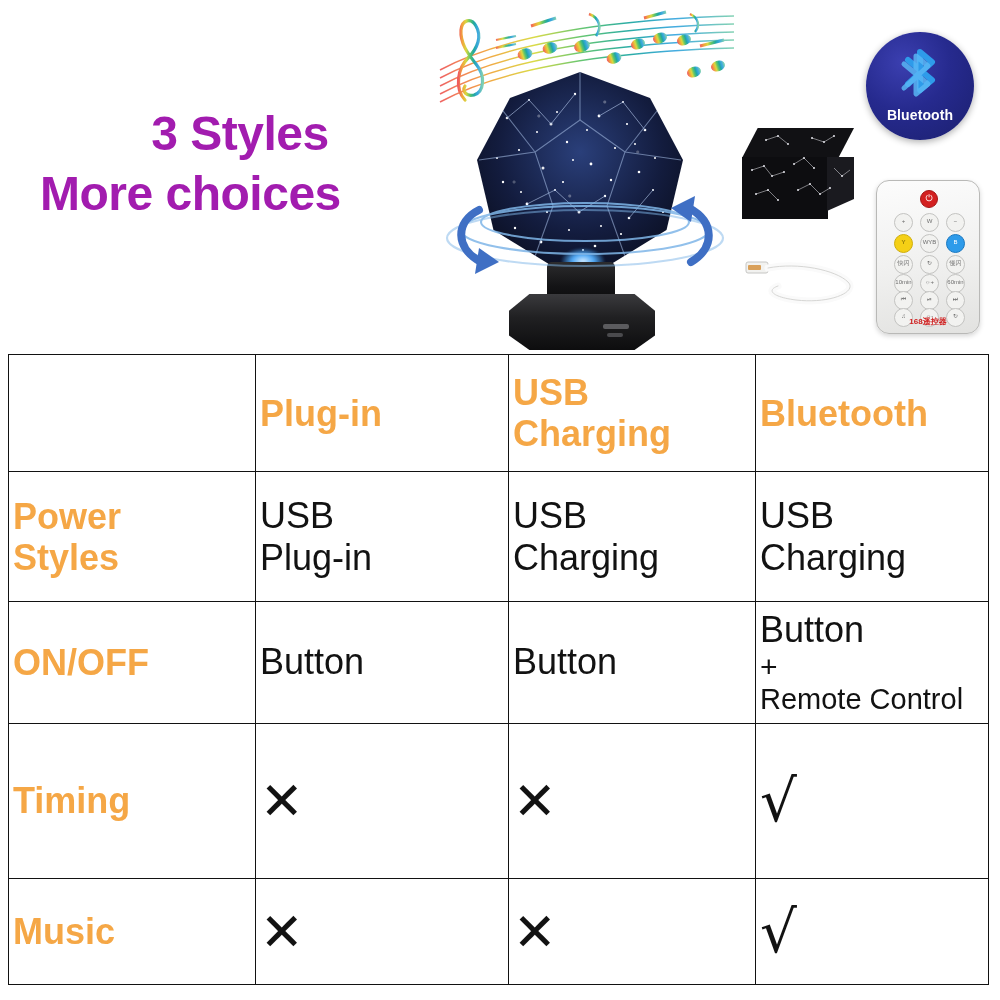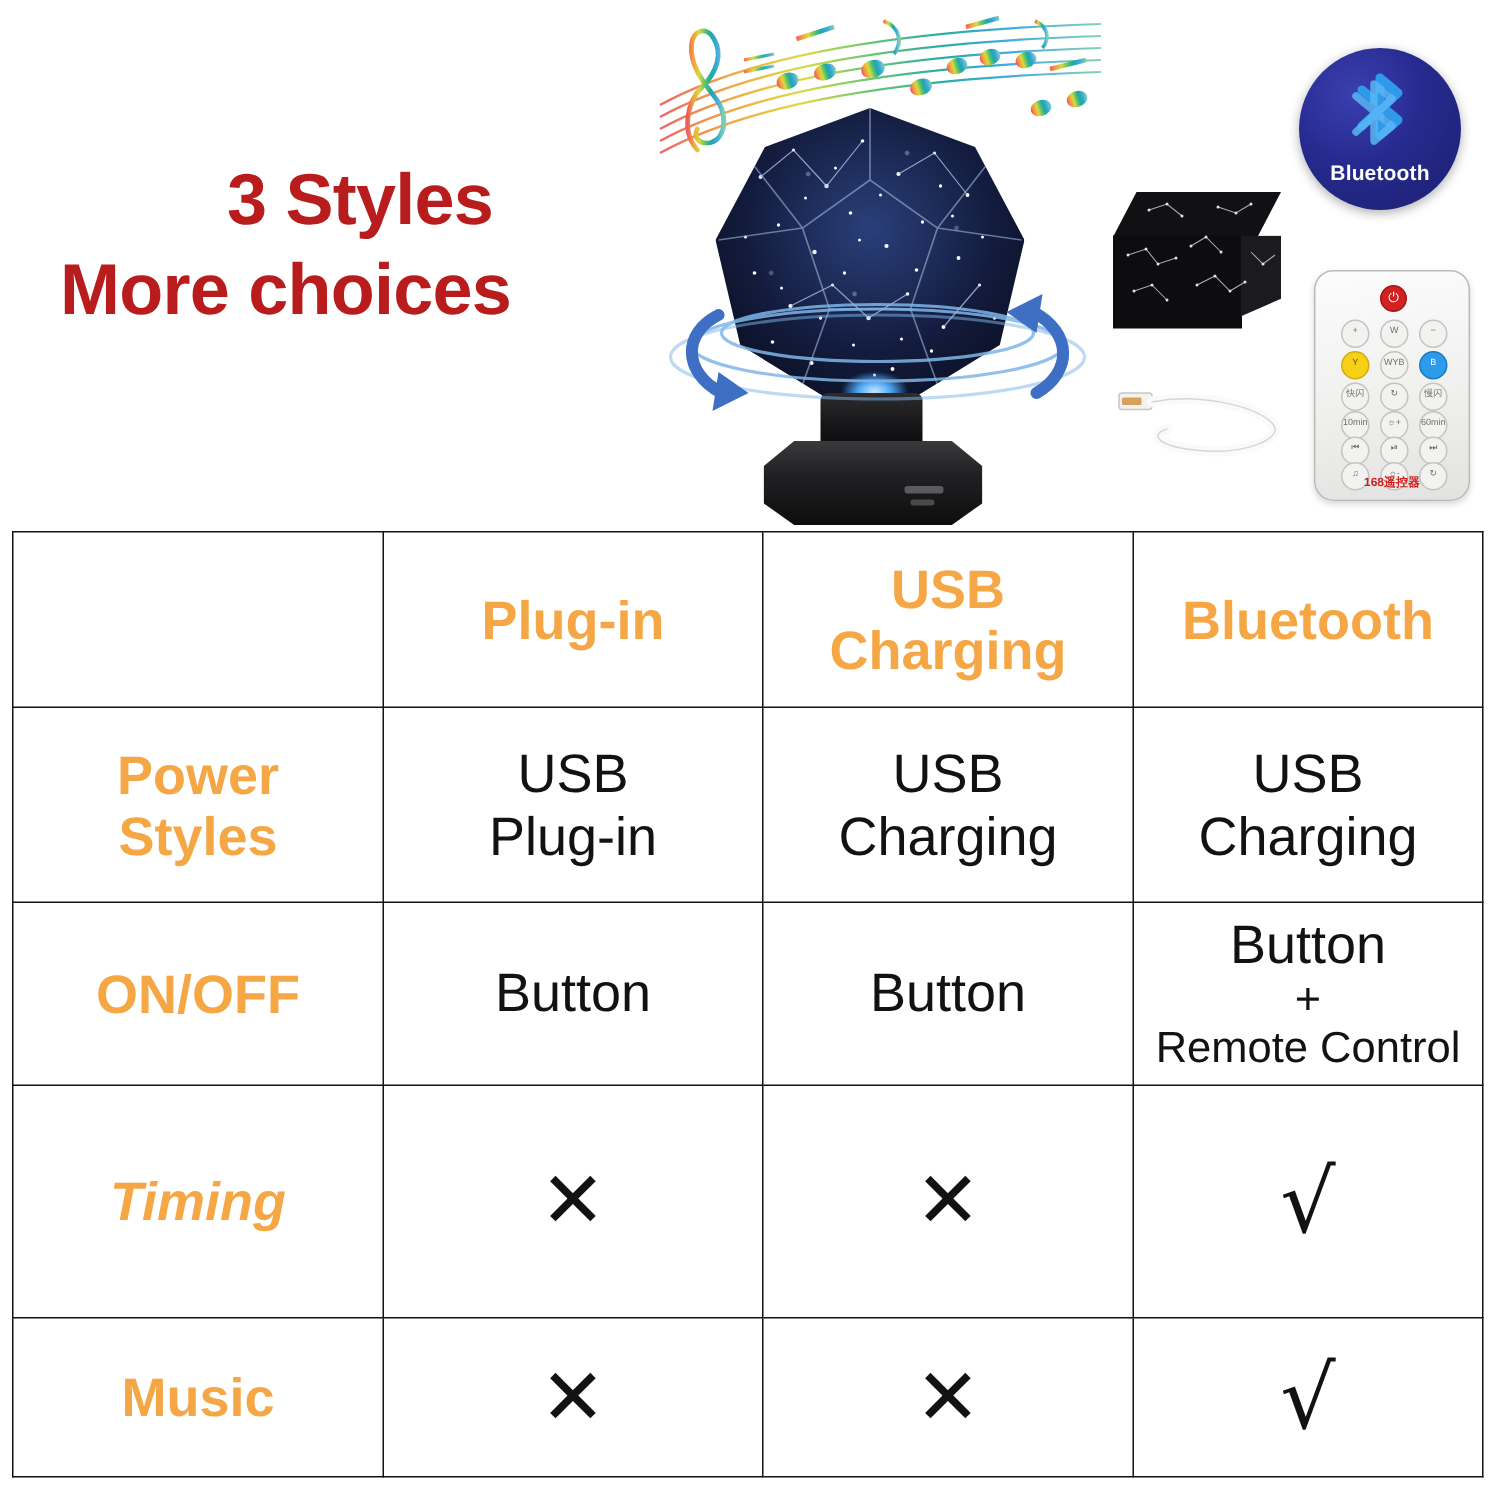--- a/index.html
+++ b/index.html
@@ -10,21 +10,21 @@
     overflow:hidden;
     position:relative;
   }
   #root{position:relative;width:1000px;height:1000px;background:#fff;}
 
   
   .hero{position:absolute;left:0;top:0;width:1000px;height:354px;}
 
   .headline{
     position:absolute;left:40px;top:104px;width:400px;
-    color:#b91c1c;font-weight:bold;font-size:48px;line-height:60px;
+    color:#a21caf;font-weight:bold;font-size:48px;line-height:60px;
     letter-spacing:-0.5px;
   }
   .headline .l1{display:block;text-align:center;}
   .headline .l2{display:block;white-space:nowrap;}
 
   
   .music-staff{position:absolute;left:432px;top:-4px;width:310px;height:112px;}
 
   
   .lamp{position:absolute;left:455px;top:72px;width:250px;height:278px;}
@@ -110,33 +110,33 @@
 
   
   .cmp-table{
     position:absolute;left:8px;top:354px;
     width:980px;height:631px;
     border-collapse:collapse;
     table-layout:fixed;
   }
   .cmp-table td{
     border:1.6px solid #121212;
-    text-align:center;vertical-align:middle;
+    text-align:left;vertical-align:middle;
     padding:0 4px;
   }
   .col-feature{width:247px;}
   .col-a{width:253px;}
   .col-b{width:247px;}
   .col-c{width:233px;}
 
   .r-head{height:104px;}
   .r-power{height:115px;}
   .r-onoff{height:100px;}
   .r-rotate{height:111px;}
-  .r-timing{height:138px;font-style:italic;}
+  .r-timing{height:138px;}
   .r-music{height:94px;}
 
   .hdr{
     color:#F5A746;font-weight:bold;font-size:36px;line-height:41px;
   }
   .feat{
     color:#F5A746;font-weight:bold;font-size:36px;line-height:41px;
   }
   .val{
     color:#121212;font-size:36px;line-height:42px;font-weight:normal;

